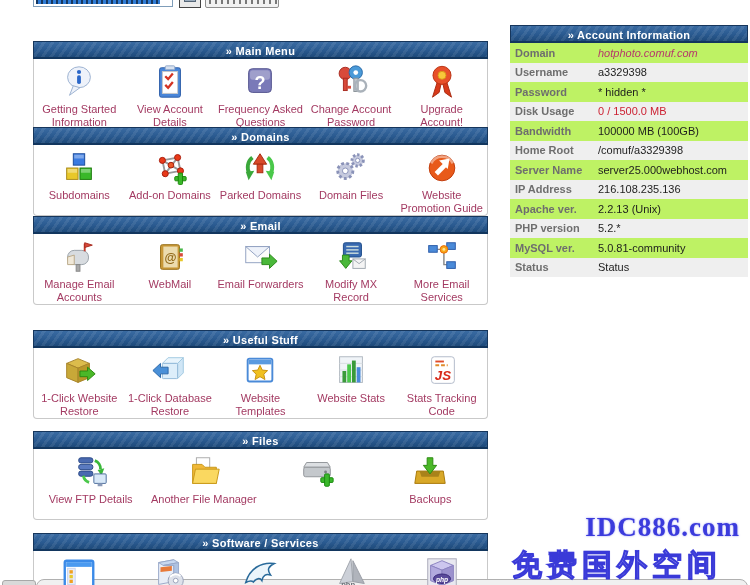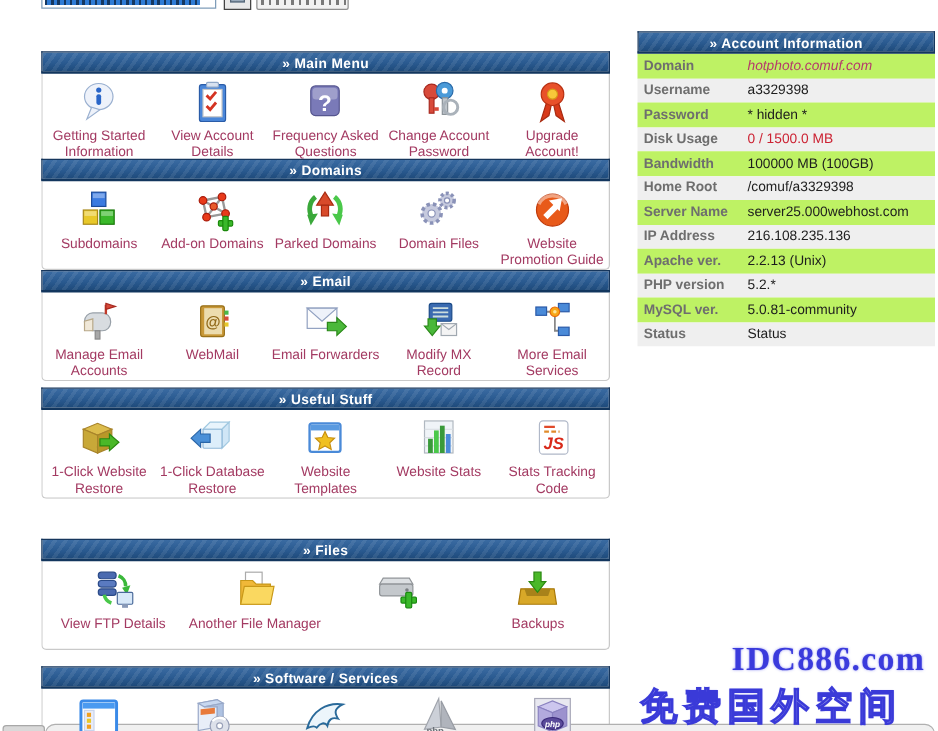--- a/index.html
+++ b/index.html
@@ -230,21 +230,21 @@
                 <rect x="6" y="8" width="9" height="7" fill="#4a8ad8" stroke="#2a5aa8"></rect>
                 <rect x="25" y="5" width="9" height="7" fill="#4a8ad8" stroke="#2a5aa8"></rect>
                 <rect x="25" y="25" width="9" height="7" fill="#4a8ad8" stroke="#2a5aa8"></rect>
                 <circle cx="22" cy="12" r="4" fill="#f8a818" stroke="#e86808"></circle>
                 <circle cx="22" cy="12" r="1.5" fill="#fde49a"></circle>
               </svg></span>
             <span class="lbl">More Email Services</span>
           </div>
         </div>
       </div>
-      <div class="section" style="top: 310px;">
+      <div class="section" style="top: 330px;">
         <div class="sec-head"><span>» Useful Stuff</span></div>
         <div class="sec-body">
           <div class="item">
             <span class="icon"><svg width="38" height="38" viewBox="0 0 40 40">
                 <polygon points="7,12 19,7 31,12 19,17" fill="#dcbc4c" stroke="#a8842a"></polygon>
                 <polygon points="7,12 7,27 19,32 19,17" fill="#c8a838" stroke="#a8842a"></polygon>
                 <polygon points="31,12 31,27 19,32 19,17" fill="#b89828" stroke="#a8842a"></polygon>
                 <polygon points="21,20 29,20 29,16 37,23 29,30 29,26 21,26" fill="#4ab828" stroke="#2a8810"></polygon>
               </svg></span>
             <span class="lbl">1-Click Website Restore</span>

